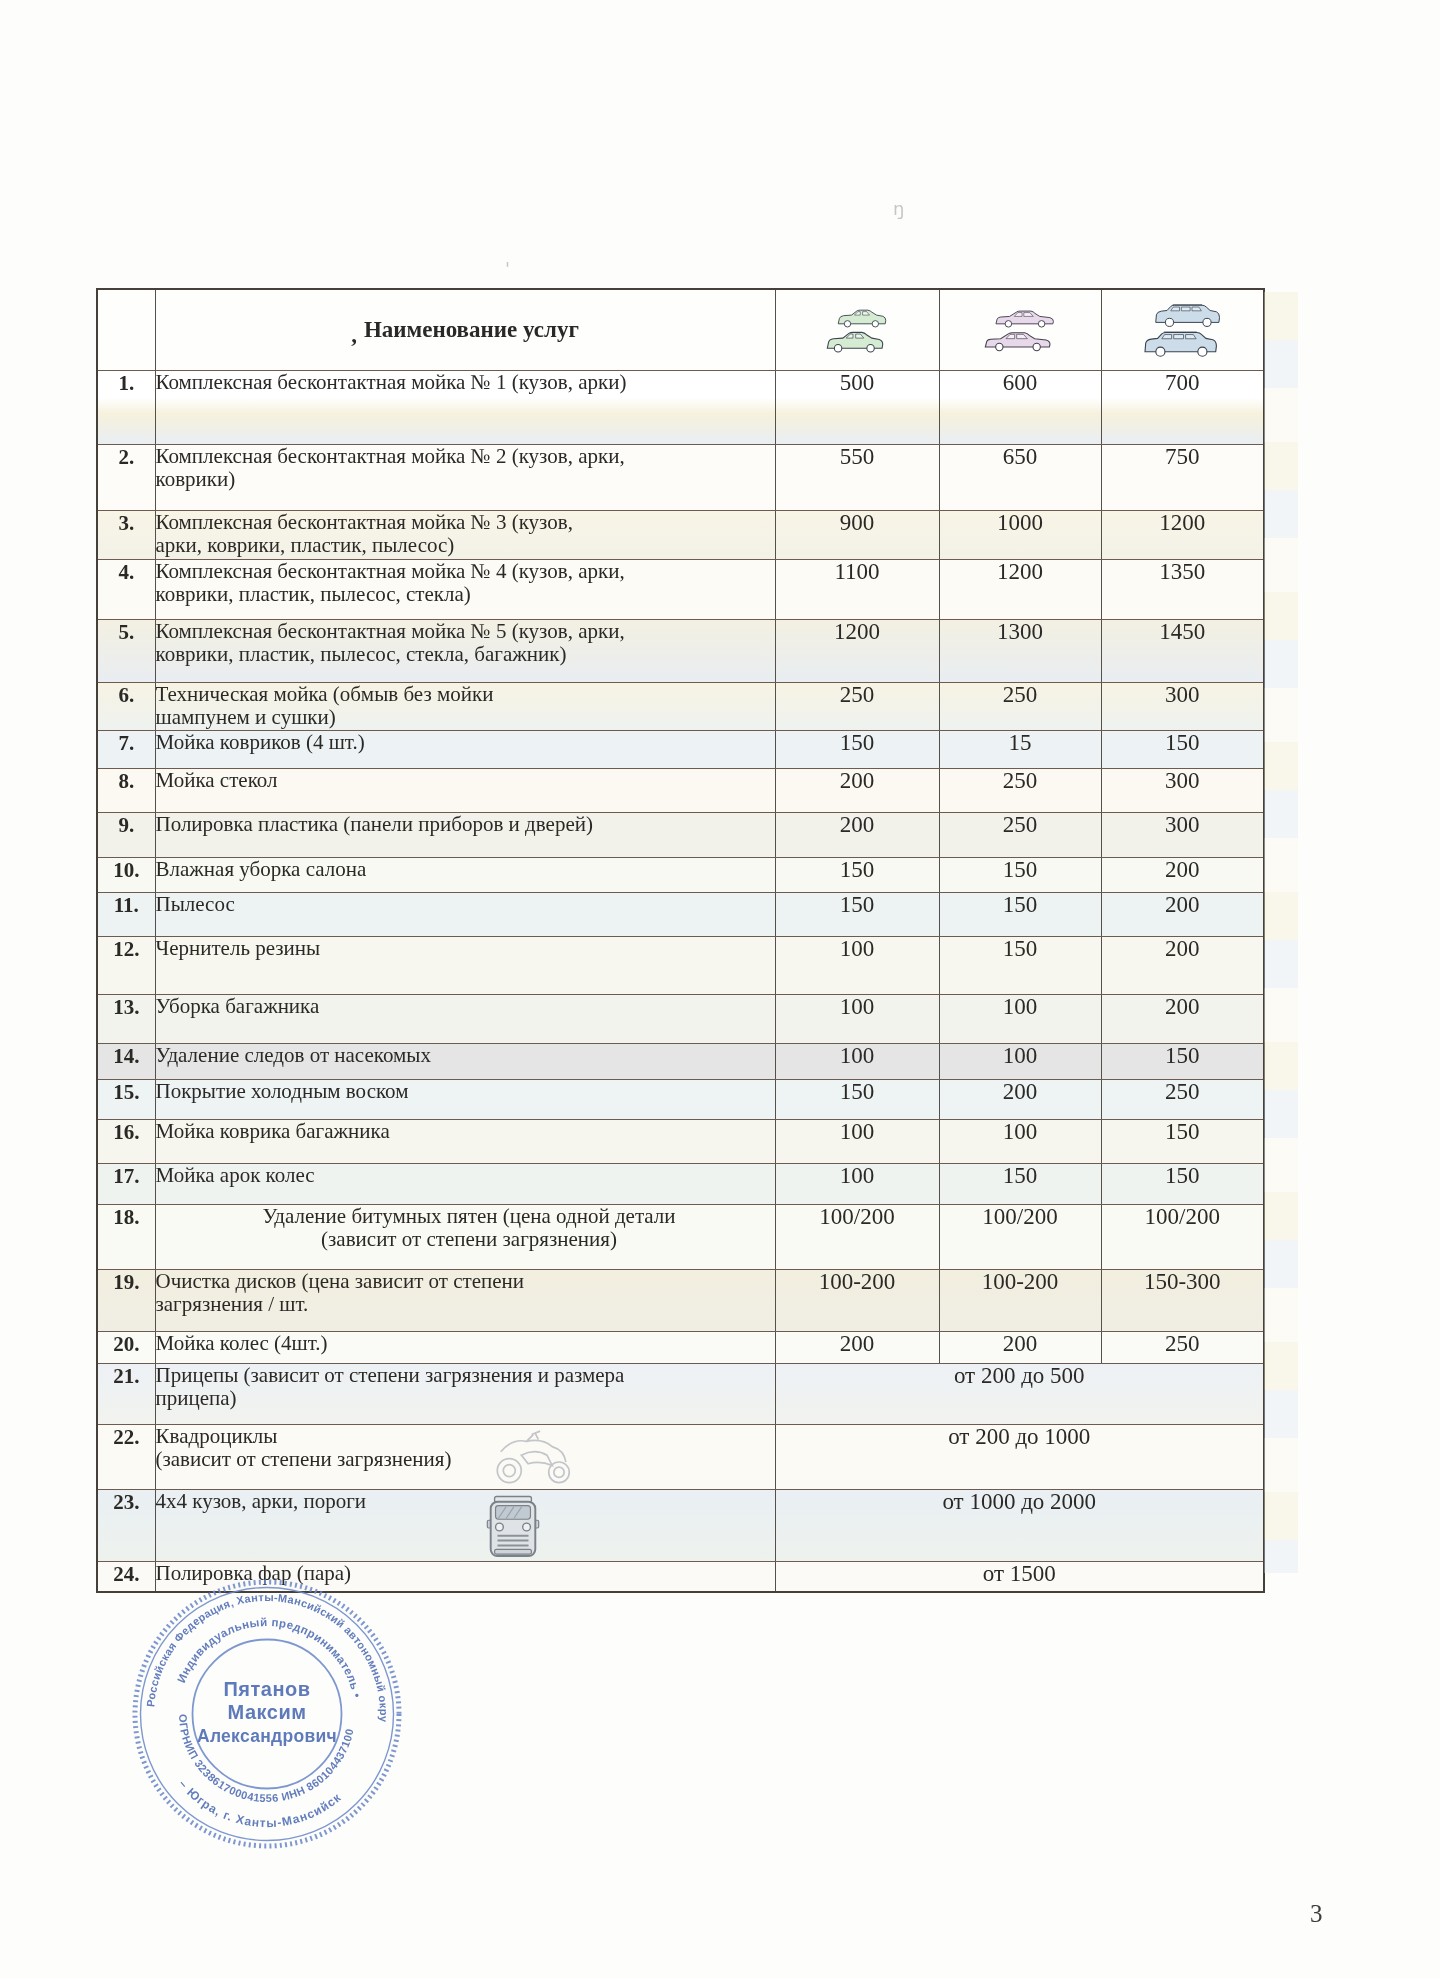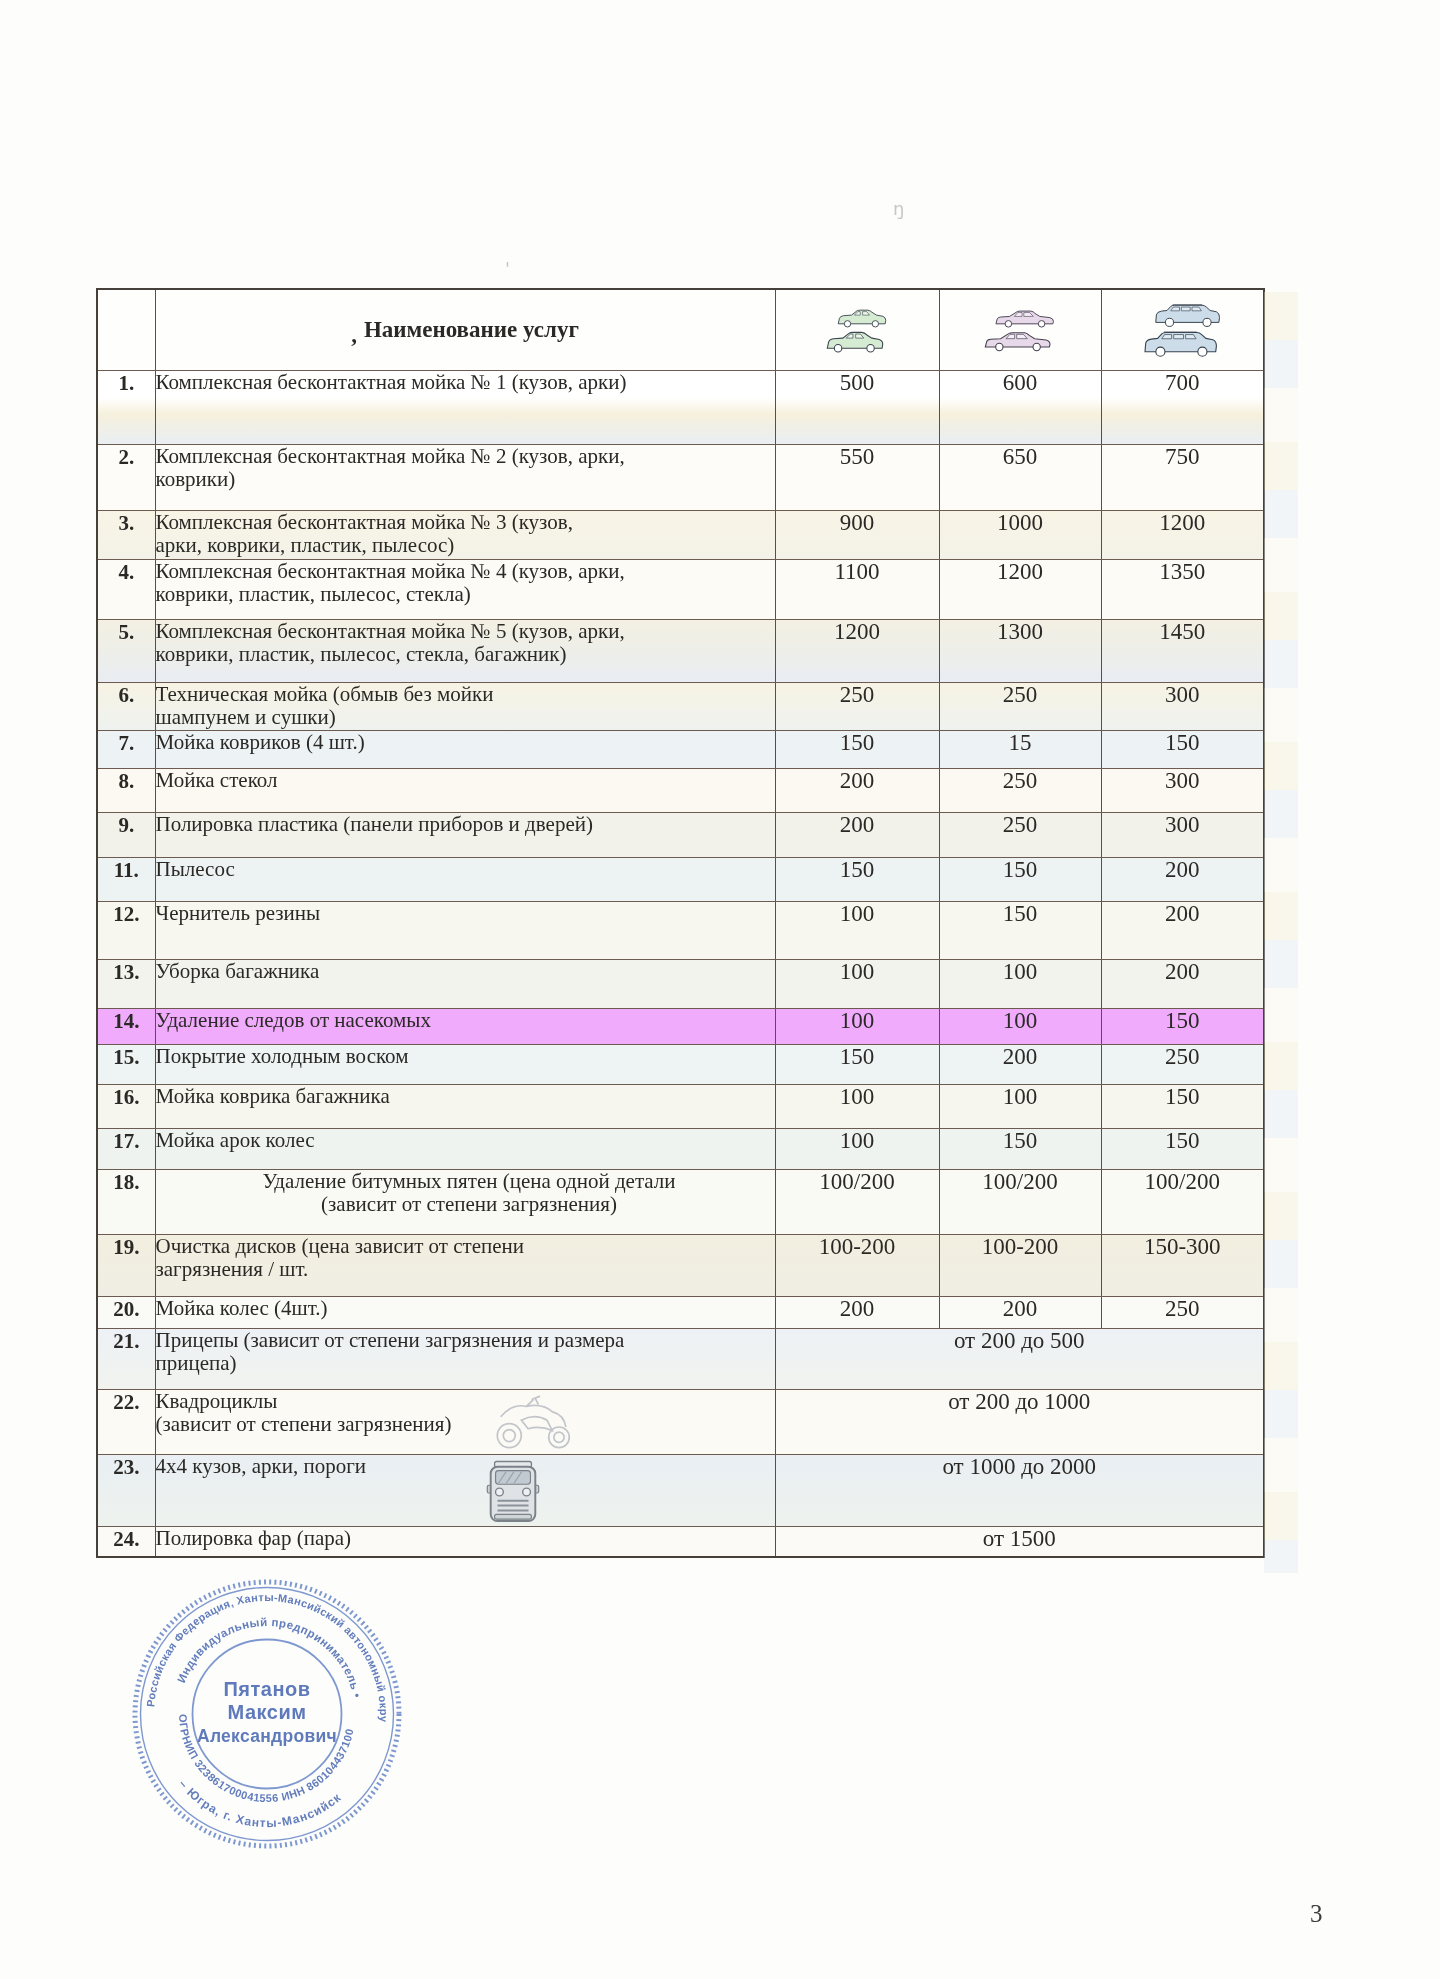--- a/index.html
+++ b/index.html
@@ -32,21 +32,21 @@
   .car-top{margin-left:10px;}
   .car-bot{margin-left:-4px;}
 
   
   .r1{background:linear-gradient(180deg,#ffffff 0%,#ffffff 36%,#f6f1dd 58%,#e9eef3 100%);}
   .r2{background:#fdfcf9;} .r3{background:linear-gradient(180deg,#f8f4e6,#f3f2e8);}
   .r4{background:#fcfbf6;} .r5{background:linear-gradient(180deg,#f3f0e2,#e9edf2);}
   .r6{background:linear-gradient(180deg,#f7f3e4,#eef2ef);}
   .r7{background:#edf3f5;} .r8{background:#fbf9f1;} .r9{background:#f2f2ea;}
   .r10{background:#f9f9f4;} .r11{background:#edf2f3;} .r12{background:#f8f7ef;}
-  .r13{background:#f1f3ec;} .r14{background:#f0abfc;} .r15{background:#eef3f4;}
+  .r13{background:#f1f3ec;} .r14{background:#e5e5e5;} .r15{background:#eef3f4;}
   .r16{background:#f7f6ee;} .r17{background:#eff3f0;} .r18{background:#fafaf4;}
   .r19{background:linear-gradient(180deg,#f2efe0,#f0eee4);}
   .r20{background:#fafaf7;} .r21{background:linear-gradient(180deg,#edf1f5,#f2f3ef);}
   .r22{background:#fbfaf5;} .r23{background:linear-gradient(180deg,#e9eff3,#eef2ee);}
   .r24{background:#fbfaf7;}
 
   .scan-strip{position:absolute;left:1264px;top:292px;width:34px;height:1281px;opacity:.65;
         background:repeating-linear-gradient(180deg,
           rgba(242,235,203,.55) 0 48px, rgba(216,229,238,.5) 48px 96px,
           rgba(250,247,236,.6) 96px 150px);}
@@ -201,20 +201,27 @@
             <td class="price-cell">250</td>
             <td class="price-cell">300</td>
           </tr>
           <tr class="r9" style="height: 45px;">
             <td class="num-cell">9.</td>
             <td class="name-cell"><span>Полировка пластика (панели приборов и дверей)</span></td>
             <td class="price-cell">200</td>
             <td class="price-cell">250</td>
             <td class="price-cell">300</td>
           </tr>
+          <tr class="r10" style="height: 35px;">
+            <td class="num-cell">10.</td>
+            <td class="name-cell"><span>Влажная уборка салона</span></td>
+            <td class="price-cell">150</td>
+            <td class="price-cell">150</td>
+            <td class="price-cell">200</td>
+          </tr>
           <tr class="r11" style="height: 44px;">
             <td class="num-cell">11.</td>
             <td class="name-cell"><span>Пылесос</span></td>
             <td class="price-cell">150</td>
             <td class="price-cell">150</td>
             <td class="price-cell">200</td>
           </tr>
           <tr class="r12" style="height: 58px;">
             <td class="num-cell">12.</td>
             <td class="name-cell"><span>Чернитель резины</span></td>

